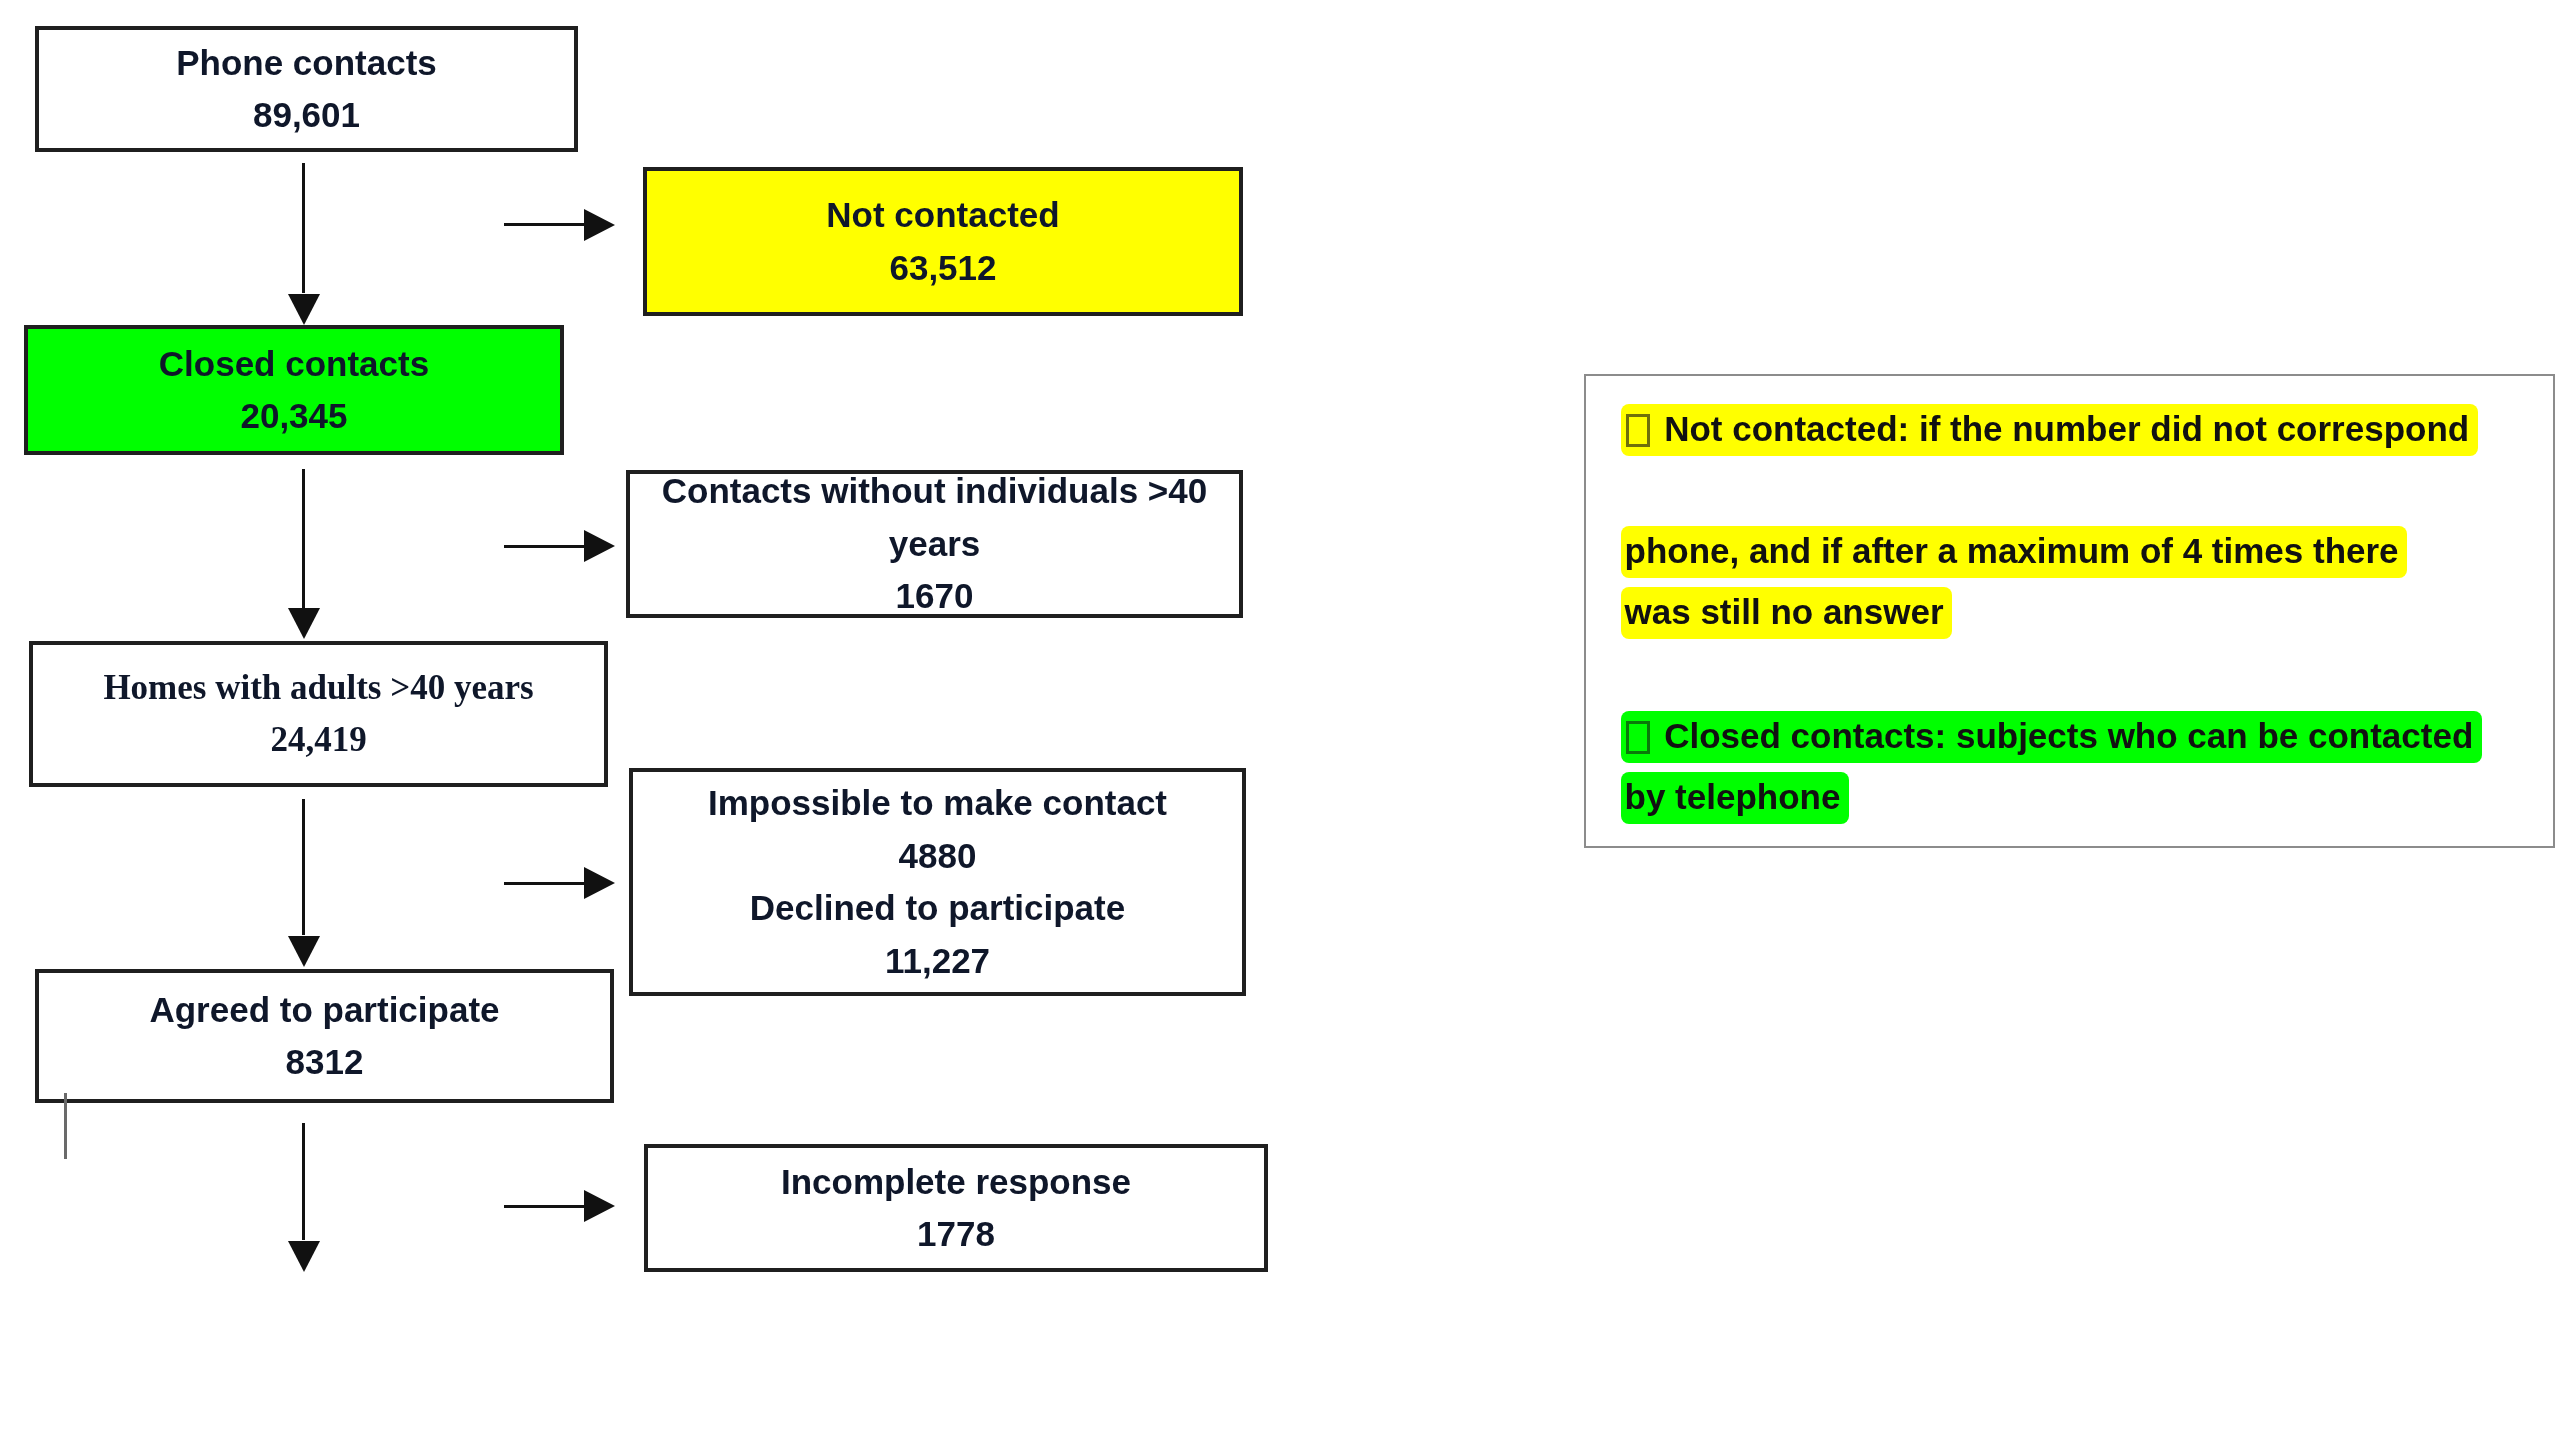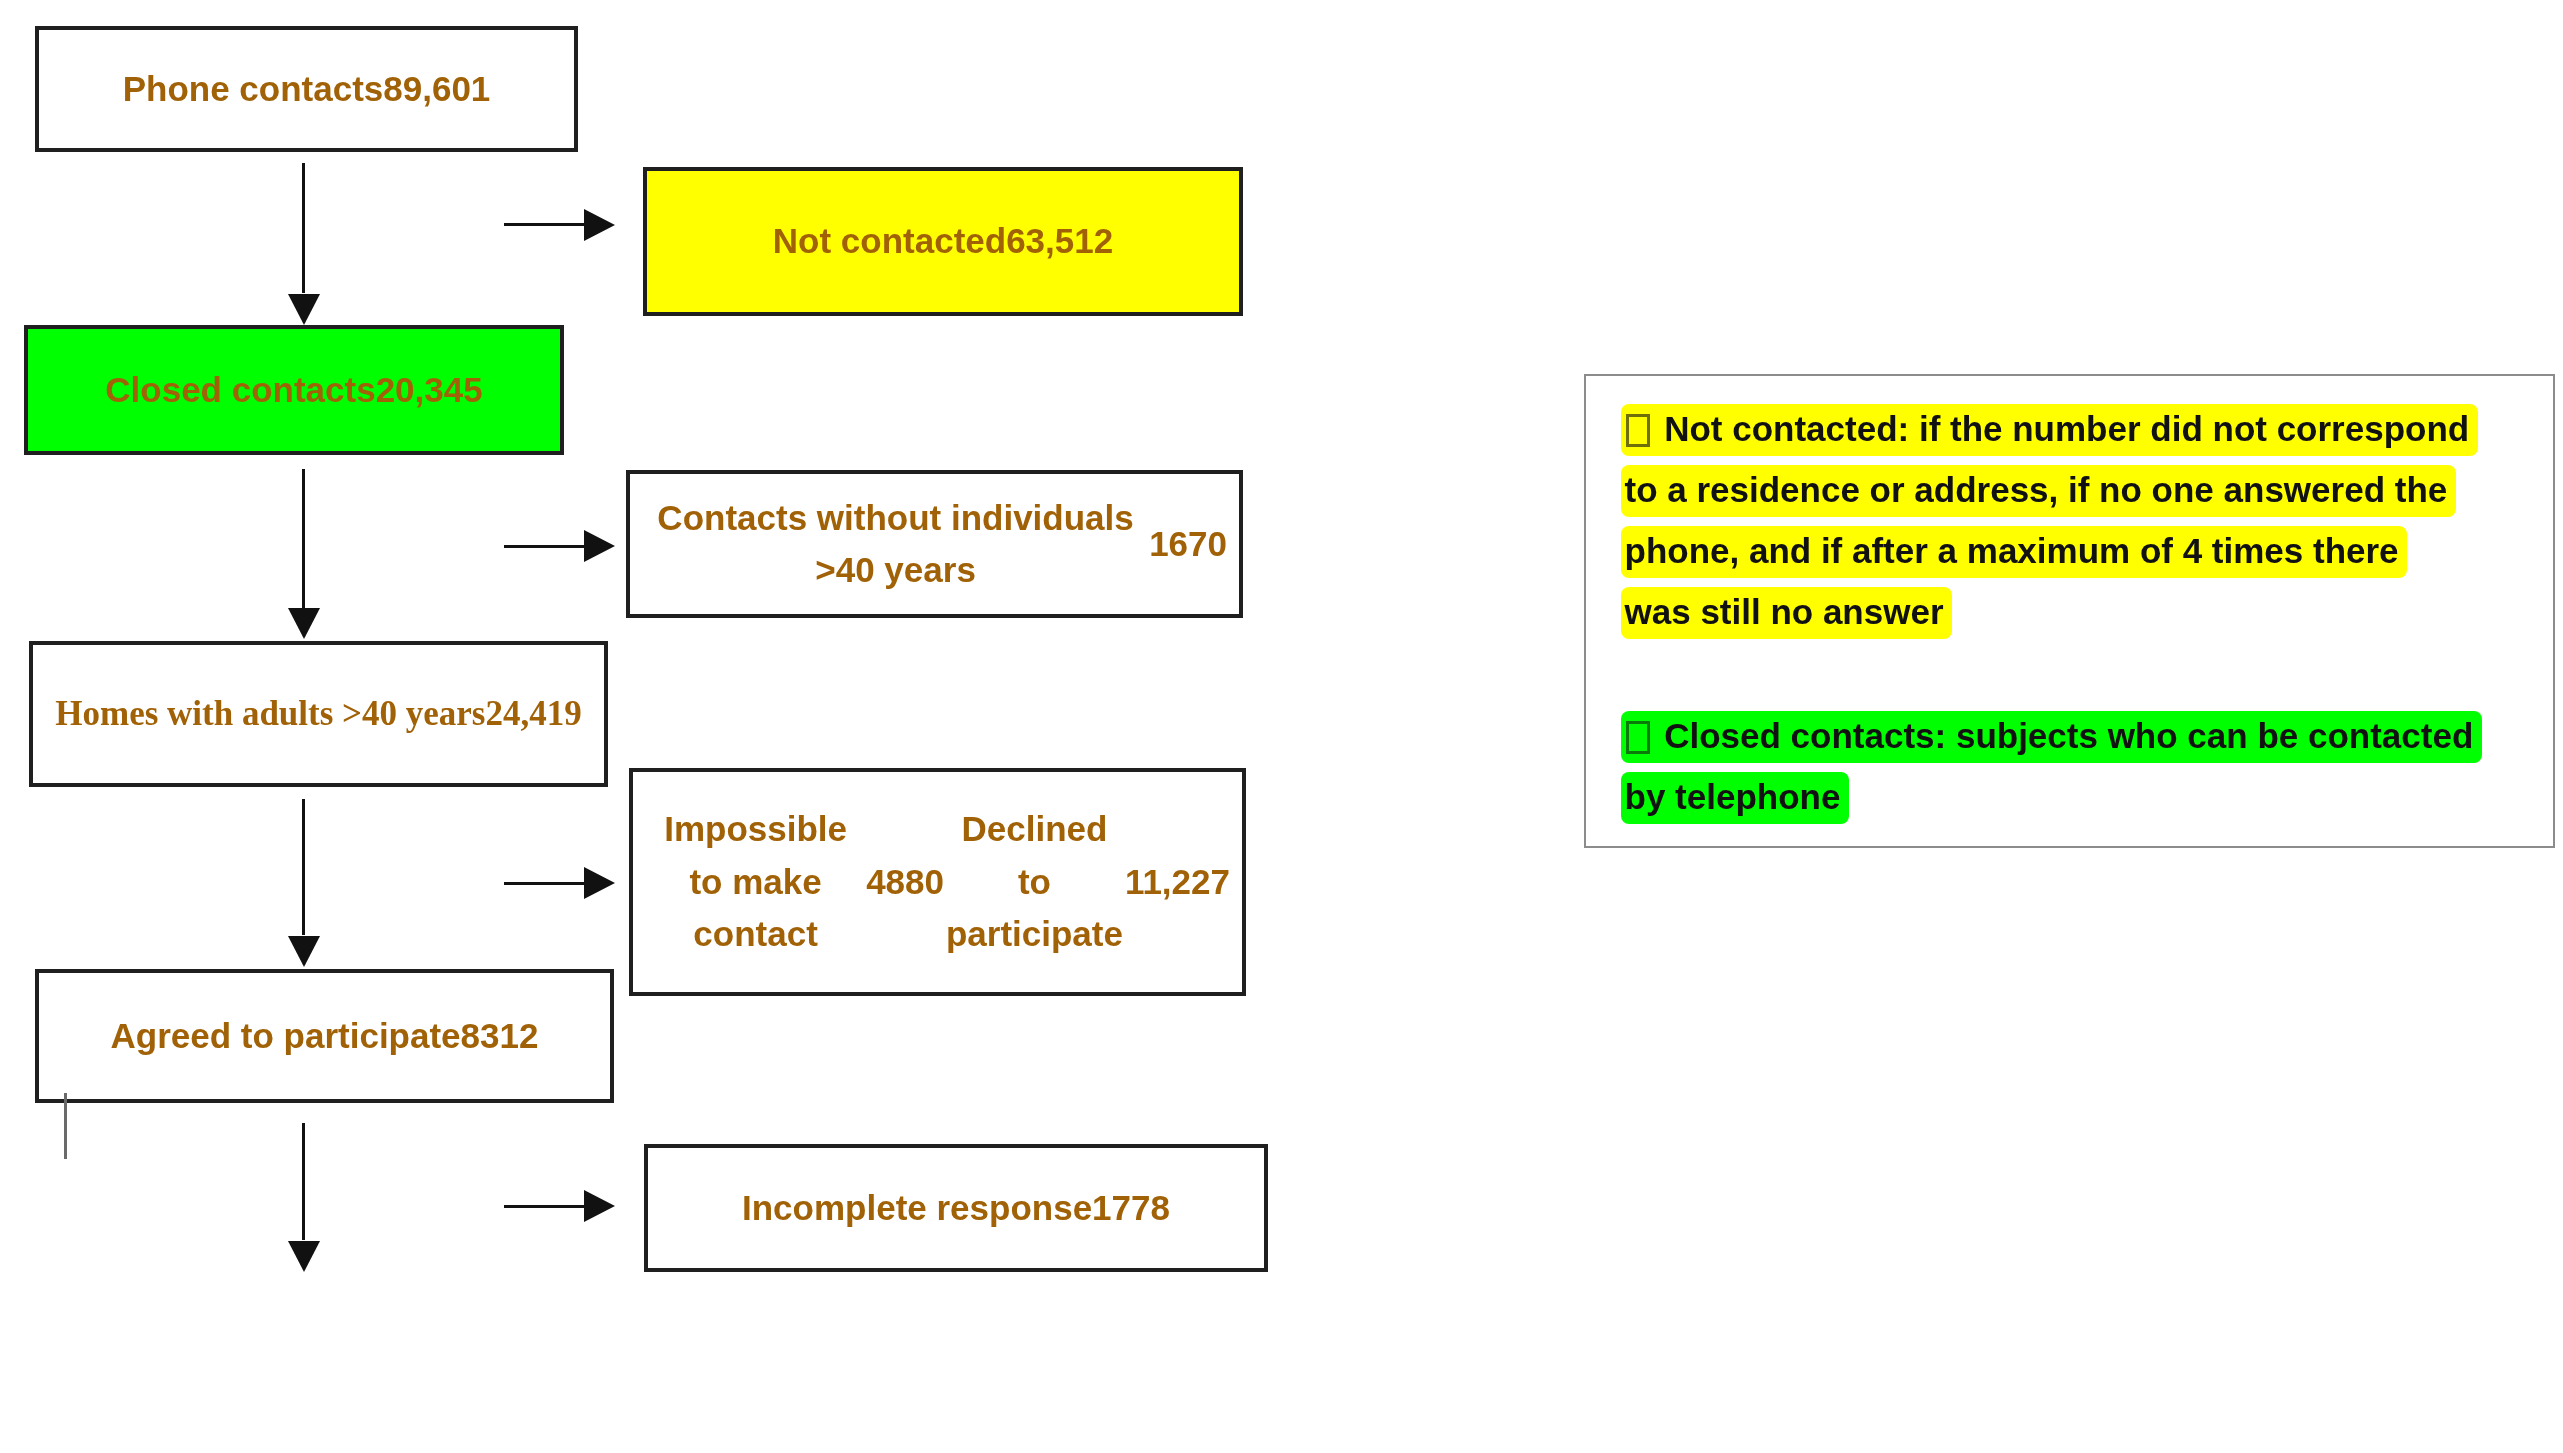--- a/index.html
+++ b/index.html
@@ -15,28 +15,27 @@
     background: #ffffff;
     overflow: hidden;
   }
 
   
   .fbox {
     position: absolute;
     border: 4.3px solid #1f1f1f;
     background: #ffffff;
     display: flex;
-    flex-direction: row;
+    flex-direction: column;
     justify-content: center;
-    align-items: center;
     text-align: center;
     font-size: 35px;
     font-weight: 700;
     line-height: 1.5;
-    color: #a16207;
+    color: #0f172a;
     padding: 3.5px 12px;
   }
   .fbox.yellow { background: #FFFF00; }
   .fbox.green  { background: #00FF00; }
 
   #box-phone      { left: 35px;  top: 26px;   width: 543px; height: 126px; }
   #box-notcont    { left: 643px; top: 167px;  width: 600px; height: 149px; }
   #box-closed     { left: 24px;  top: 325px;  width: 540px; height: 130px; }
   #box-without    { left: 626px; top: 470px;  width: 617px; height: 148px; }
   #box-homes      { left: 29px;  top: 641px;  width: 579px; height: 146px; font-family: Liberation Serif, serif; }
@@ -177,21 +176,21 @@
   <div class="hline" id="h3-line"></div>
   <div class="head-right" id="h3-head"></div>
   <div class="hline" id="h4-line"></div>
   <div class="head-right" id="h4-head"></div>
 
   <div id="stray-line"></div>
 
   <div id="legend">
     <p class="legend-para first">
       <span class="hl yellow"><span class="bullet"></span><span>Not contacted: if the number did not correspond</span></span><br>
-      <span class="hl yellow">to a residence or address, if no one answered the</span><br>
+      <br>
       <span class="hl yellow">phone, and if after a maximum of 4 times there</span><br>
       <span class="hl yellow">was still no answer</span>
     </p>
     <p class="legend-para">
       <span class="hl green"><span class="bullet green-b"></span><span>Closed contacts: subjects who can be contacted</span></span><br>
       <span class="hl green">by telephone</span>
     </p>
   </div>
 
 </div>

